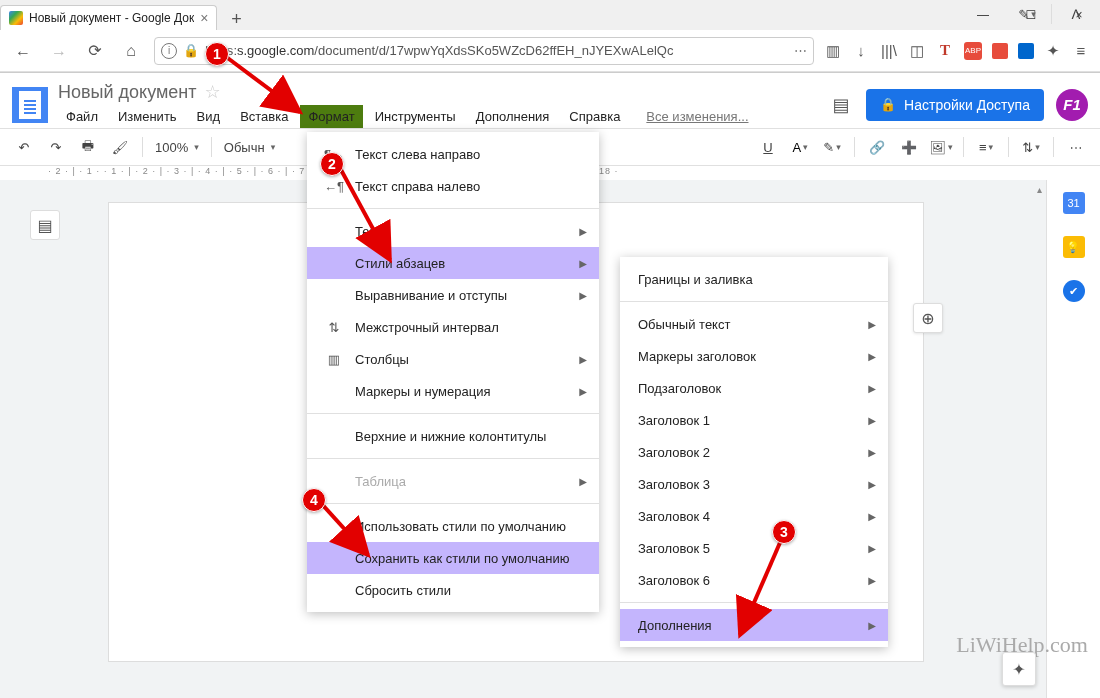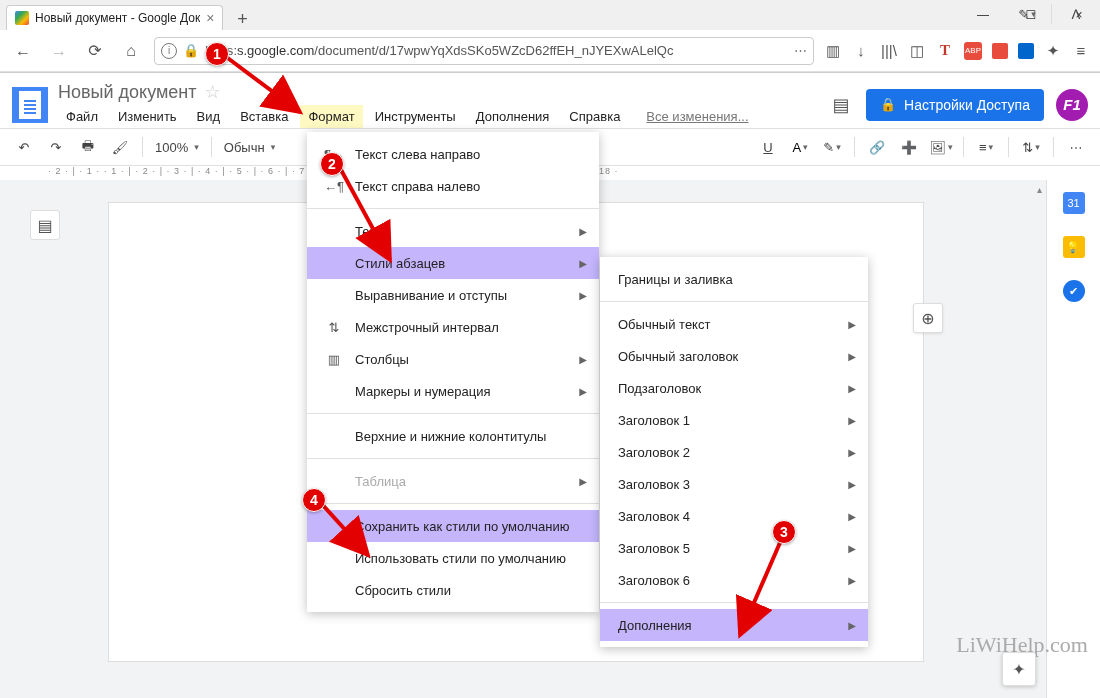--- a/index.html
+++ b/index.html
@@ -1,20 +1,20 @@
 <!DOCTYPE html>
 <html><head>
 <meta charset="utf-8">
 <style>
 * { margin: 0; padding: 0; box-sizing: border-box; font-family: Arial, sans-serif; }
 body { width: 1100px; height: 698px; background: #fff; position: relative; overflow: hidden; }
 
 
 .browser-chrome { background: #f0f0f0; border-bottom: 1px solid #ccc; }
-.tab-bar { display: flex; height: 30px; align-items: flex-end; padding-left: 6px; }
+.tab-bar { display: flex; height: 30px; align-items: flex-end; }
 .tab { display: flex; align-items: center; background: #fff; border: 1px solid #ccc; border-bottom: none; padding: 4px 8px; font-size: 12px; min-width: 200px; gap: 6px; border-radius: 4px 4px 0 0; }
 .tab-favicon { width: 14px; height: 14px; background: linear-gradient(135deg,#4285f4,#34a853,#fbbc05,#ea4335); border-radius: 2px; }
 .tab-title { flex: 1; overflow: hidden; white-space: nowrap; text-overflow: ellipsis; color: #222; }
 .tab-close { color: #777; font-size: 14px; }
 .new-tab { width: 22px; height: 22px; display: flex; align-items: center; justify-content: center; color: #555; margin-left: 8px; font-size: 18px; }
 .window-controls { position: absolute; right: 6px; top: 0; display: flex; gap: 18px; height: 30px; align-items: center; color: #333; font-size: 12px; }
 .window-controls span { width: 30px; text-align: center; }
 
 .nav-bar { background: #fff; height: 42px; display: flex; align-items: center; padding: 0 10px; gap: 10px; border-bottom: 1px solid #e0e0e0; }
 .nav-btn { width: 26px; height: 26px; display: flex; align-items: center; justify-content: center; color: #555; font-size: 16px; border-radius: 4px; }
@@ -36,21 +36,21 @@
 .docs-header { display: flex; align-items: center; padding: 8px 12px 0 12px; gap: 10px; }
 .docs-logo { width: 36px; height: 36px; background: #4285f4; position: relative; display: flex; align-items: center; justify-content: center; }
 .docs-logo::before { content: ""; position: absolute; width: 22px; height: 28px; background: #fff; }
 .docs-logo::after { content:""; position: absolute; width: 12px; height: 2px; background: #4285f4; box-shadow: 0 4px 0 #4285f4, 0 8px 0 #4285f4, 0 -4px 0 #4285f4; }
 .doc-title-area { flex: 1; }
 .doc-title-row { display: flex; align-items: center; gap: 8px; }
 .doc-title { font-size: 18px; color: #666; }
 .star { color: #ccc; font-size: 18px; }
 .menu-bar { display: flex; gap: 4px; font-size: 13px; color: #222; margin-top: 2px; align-items: center; }
 .menu-item { padding: 4px 8px; cursor: pointer; }
-.menu-item.active { background: #fef9c3; }
+.menu-item.active { background: #4d7c0f; }
 .changes-link { color: #777; text-decoration: underline; font-size: 13px; margin-left: 14px; }
 .header-right { display: flex; align-items: center; gap: 12px; }
 .comment-icon { width: 26px; height: 26px; display: flex; align-items: center; justify-content: center; color: #555; font-size: 18px; }
 .share-btn { background: #1a73e8; color: #fff; padding: 8px 14px; border-radius: 4px; font-size: 14px; display: flex; align-items: center; gap: 8px; }
 .share-btn .lock-white { font-size: 13px; }
 .f1-badge { width: 32px; height: 32px; border-radius: 50%; background: #a21caf; color: #fff; font-weight: bold; font-style: italic; display: flex; align-items: center; justify-content: center; font-size: 15px; }
 
 
 .toolbar { height: 38px; border-top: 1px solid #e0e0e0; border-bottom: 1px solid #e0e0e0; display: flex; align-items: center; padding: 0 10px; gap: 4px; font-size: 13px; color: #444; }
 .tb-btn { width: 28px; height: 28px; display: flex; align-items: center; justify-content: center; }
@@ -262,42 +262,42 @@
   <div class="dd-sep"></div>
   <div class="dd-item dd-noicon">
     <span>Верхние и нижние колонтитулы</span>
   </div>
   <div class="dd-sep"></div>
   <div class="dd-item dd-noicon disabled">
     <span>Таблица</span>
     <span class="dd-arrow">▶</span>
   </div>
   <div class="dd-sep"></div>
+  <div class="dd-item dd-noicon">
+    <span>Использовать стили по умолчанию</span>
+  </div>
   <div class="dd-item dd-noicon highlight">
     <span>Сохранить как стили по умолчанию</span>
   </div>
   <div class="dd-item dd-noicon">
-    <span>Использовать стили по умолчанию</span>
-  </div>
-  <div class="dd-item dd-noicon">
     <span>Сбросить стили</span>
   </div>
 </div>
 
-<div class="dropdown" style="left:600px; top:257px; width:268px;">
+<div class="dropdown" style="left:620px; top:257px; width:268px;">
   <div class="dd-item">
     <span>Границы и заливка</span>
   </div>
   <div class="dd-sep"></div>
   <div class="dd-item">
     <span>Обычный текст</span>
     <span class="dd-arrow">▶</span>
   </div>
   <div class="dd-item">
-    <span>Обычный заголовок</span>
+    <span>Маркеры заголовок</span>
     <span class="dd-arrow">▶</span>
   </div>
   <div class="dd-item">
     <span>Подзаголовок</span>
     <span class="dd-arrow">▶</span>
   </div>
   <div class="dd-item">
     <span>Заголовок 1</span>
     <span class="dd-arrow">▶</span>
   </div>

